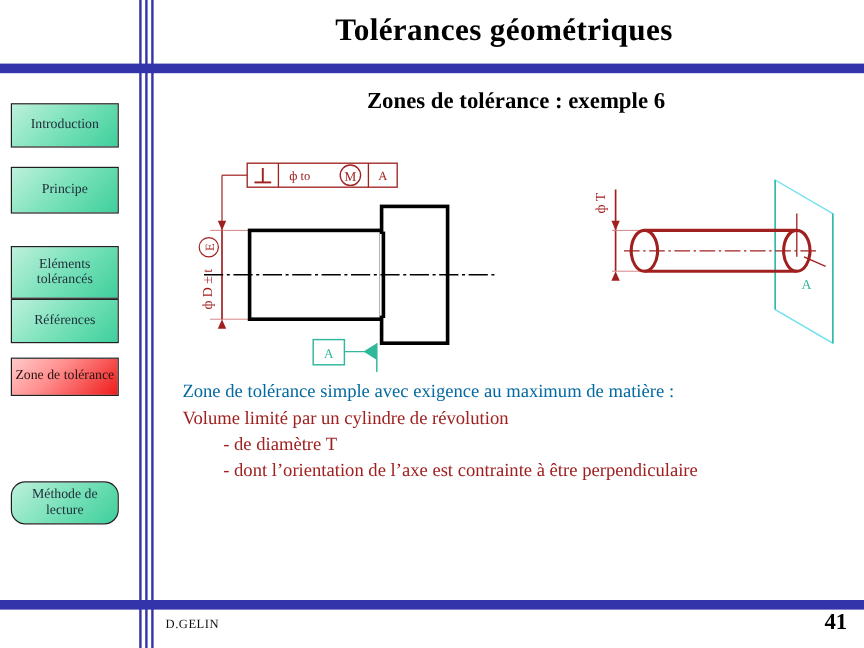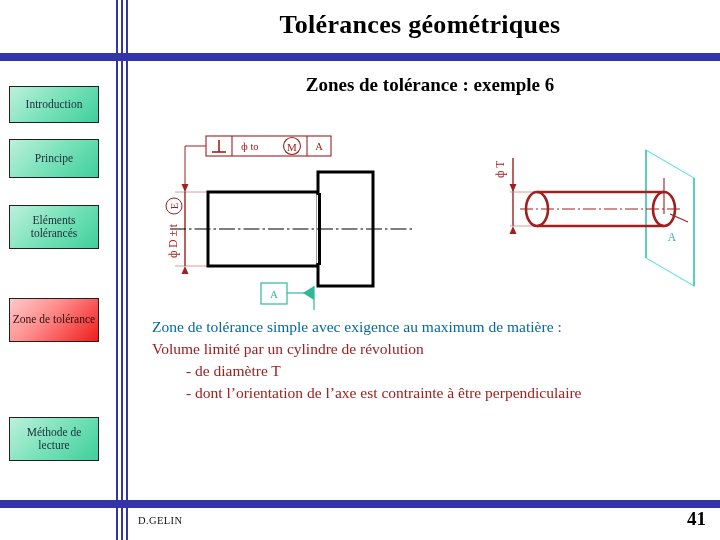--- a/index.html
+++ b/index.html
@@ -40,22 +40,22 @@
     box-sizing:border-box;
   }
   .navbtn.active{
     color:#2b1010;
     background:linear-gradient(135deg,#ffc9c9 0%,#ff8f8f 40%,#f01b1b 100%);
   }
   .nb0{top:86px;height:37px;}
   .nb1{top:139px;height:39px;}
   .nb2{top:190px;height:44px;margin-top:15px;}
   .nb3{top:249px;height:37px;}
-  .nb4{top:298px;height:44px;}
-  .nb5{top:417px;height:44px;}
+  .nb4{top:298px;height:32px;}
+  .nb5{top:401px;height:36px;border-radius:12px;}
 
   
   .bodytext{
     position:absolute;left:152px;top:316px;width:560px;
     font-size:15.5px;line-height:1.42;
   }
   .bodytext .hdr{font-weight:normal;color:#0369a1;}
   .bodytext .red{color:#a02020;}
   .bodytext .ind{display:block;padding-left:34px;}
 
@@ -85,20 +85,23 @@
   <div class="subtitle">Zones de tolérance : exemple 6</div>
 
   <div class="navbtn nb1">
     <span>Principe</span>
   </div>
   <div class="navbtn nb0">
     <span>Introduction</span>
   </div>
   <div class="navbtn nb2">
     <span>Eléments tolérancés</span>
+  </div>
+  <div class="navbtn nb3">
+    <span>Références</span>
   </div>
   <div class="navbtn nb4 active">
     <span>Zone de tolérance</span>
   </div>
   <div class="navbtn nb5">
     <span>Méthode de lecture</span>
   </div>
 
   <div class="draw" style="left:160px;top:130px;">
     <svg width="260" height="185" viewBox="0 0 260 185" xmlns="http://www.w3.org/2000/svg">

